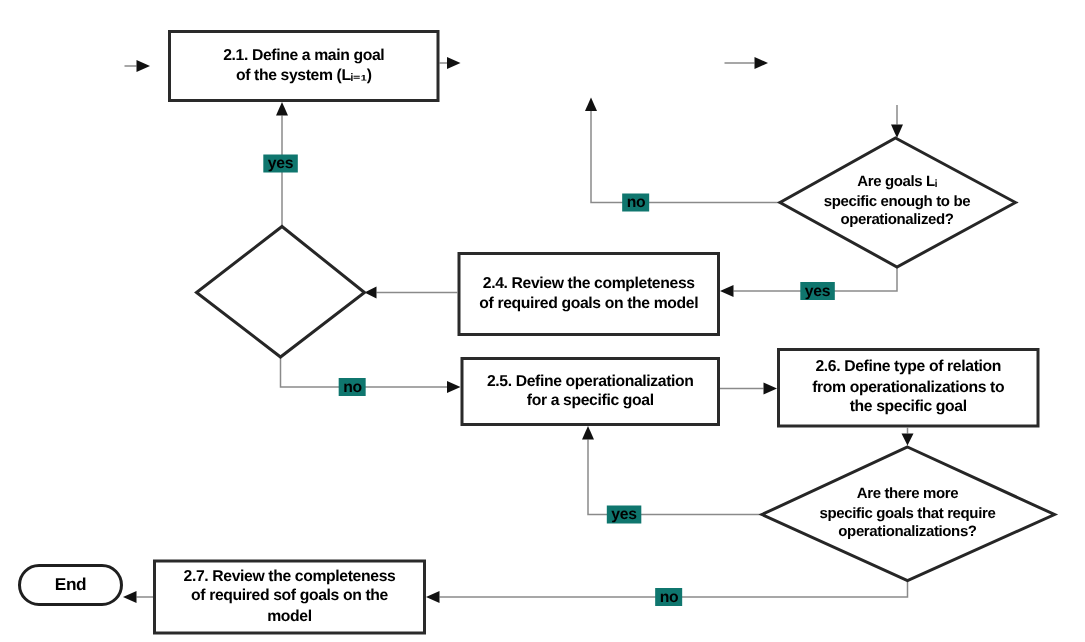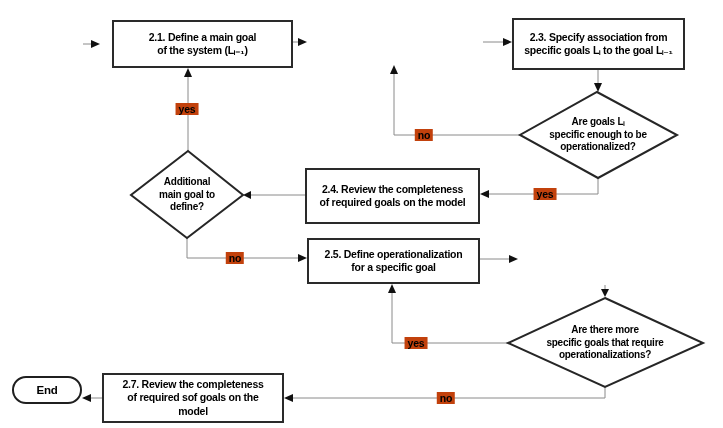--- a/index.html
+++ b/index.html
@@ -55,21 +55,21 @@
     font-size: 10px;
     line-height: 1.28;
     letter-spacing: -0.25px;
     white-space: pre;
     pointer-events: none;
   }
   .edge-label {
     position: absolute;
     z-index: 3;
     transform: translate(-50%, -50%);
-    background: #c2410c;
+    background: #0f766e;
     padding: 0 3px;
     font-weight: 700;
     font-size: 10.5px;
     letter-spacing: -0.2px;
   }
   .connector { stroke: #8a8a8a; stroke-width: 1; fill: none; }
   .diamond  { fill: #ffffff; stroke: #262626; stroke-width: 2; }
   .arrowhead { fill: #111111; stroke: none; }
 </style>
 </head>
@@ -126,41 +126,39 @@
     <polygon class="diamond" points="605,298 703,343 605,387 508,343"></polygon>
   </svg>
 
 
   <div class="node terminator" style="left:12px; top:376px; width:70px; height:28px;">End</div>
 
   <div class="node process" style="left:100px; top:20px; width:181px; height:48px;margin-left:12px;">2.1. Define a main goal
 of the system (Lᵢ₌₁)</div>
 
 
-  <div class="node process" style="left:512px; top:18px; width:173px; height:52px;">2.3. Specify association from
-specific goals Lᵢ to the goal Lᵢ₋₁</div>
 
   <div class="node process" style="left:305px; top:168px; width:175px; height:56px;">2.4. Review the completeness
 of required goals on the model</div>
 
   <div class="node process" style="left:307px; top:238px; width:173px; height:46px;">2.5. Define operationalization
 for a specific goal</div>
 
+  <div class="node process" style="left:518px; top:232px; width:175px; height:53px;">2.6. Define type of relation
+from operationalizations to
+the specific goal</div>
 
   <div class="node process" style="left:102px; top:373px; width:182px; height:50px;">2.7. Review the completeness
 of required sof goals on the
 model</div>
 
   <div class="diamond-text" style="left:518px; top:103px; width:160px; height:64px;">Are goals Lᵢ
 specific enough to be
 operationalized?</div>
 
-  <div class="diamond-text" style="left:131px; top:163px; width:112px; height:64px;">Additional
-main goal to
-define?</div>
 
   <div class="diamond-text" style="left:510px; top:311px; width:190px; height:64px;">Are there more
 specific goals that require
 operationalizations?</div>
 
   <span class="edge-label" style="left:424px; top:135px;">no</span>
 
   <span class="edge-label" style="left:545px; top:194px;">yes</span>
 
   <span class="edge-label" style="left:187px; top:109px;">yes</span>

